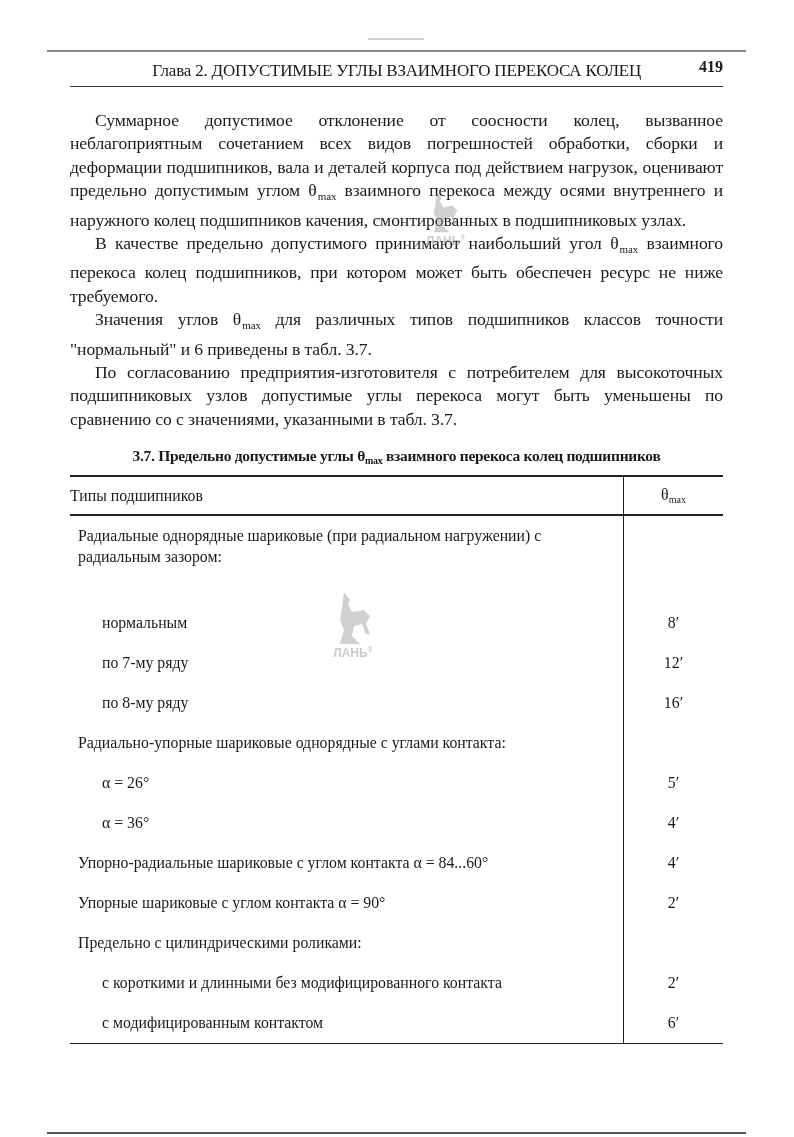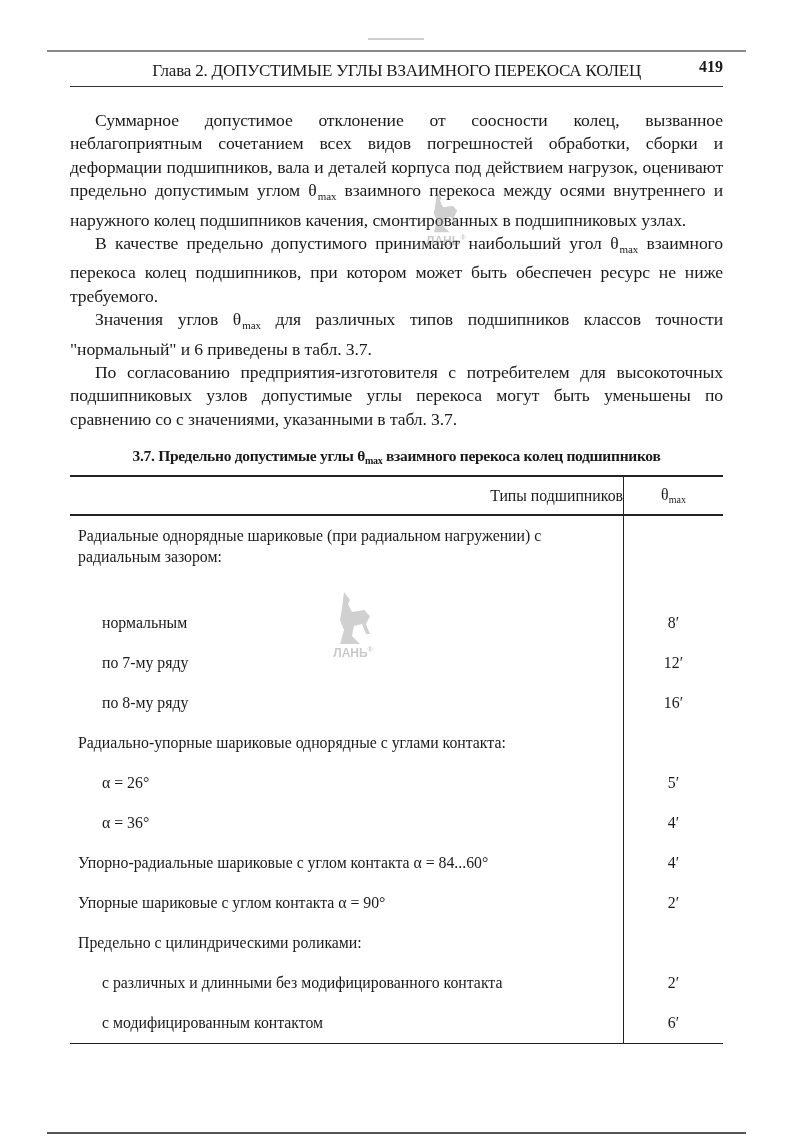--- a/index.html
+++ b/index.html
@@ -19,21 +19,21 @@
   sub.theta-sub { font-size: 11px; vertical-align: -4px; margin-left: 1px; }
 
   .table-caption { left: 70px; top: 447px; width: 653px; text-align: center;
                    font-size: 15.5px; font-weight: bold; letter-spacing: -0.3px; }
   .table-caption sub { font-size: 10px; vertical-align: -3px; }
 
   table.data { position: absolute; left: 70px; top: 475px; width: 653px;
                border-collapse: collapse; font-size: 15.8px; }
   table.data th { font-weight: normal; height: 37px; border-top: 2px solid #222;
                   border-bottom: 2px solid #222; padding: 0; }
-  table.data th.c1 { width: 553px; text-align: right; }
+  table.data th.c1 { width: 553px; text-align: left; }
   table.data th.c2 { border-left: 1px solid #222; text-align: center; }
   table.data th.c2 sub { font-size: 10px; vertical-align: -3px; }
   table.data td { padding: 0; vertical-align: top; }
   table.data td.c2 { border-left: 1px solid #222; text-align: center; }
   table.data tr:last-child td { border-bottom: 1px solid #222; }
   td .lvl0 { padding-left: 8px; }
   td .lvl1 { padding-left: 32px; }
 
   .watermark { width: 46px; height: 70px; opacity: 0.45; }
   .wm-text { position: absolute; bottom: 0; left: 0; width: 100%; text-align: center;
@@ -146,21 +146,21 @@
       <tr>
         <td style="height: 40px; border-bottom: none;">
           <div class="lvl0" style="padding-top: 15px; line-height: 21px;">Предельно с цилиндрическими роликами:</div>
         </td>
         <td class="c2" style="border-bottom: none;">
           <div style="padding-top: 17px;"></div>
         </td>
       </tr>
       <tr>
         <td style="height: 40px; border-bottom: none;">
-          <div class="lvl1" style="padding-top: 15px; line-height: 21px;">с различных и длинными без модифицированного контакта</div>
+          <div class="lvl1" style="padding-top: 15px; line-height: 21px;">с короткими и длинными без модифицированного контакта</div>
         </td>
         <td class="c2" style="border-bottom: none;">
           <div style="padding-top: 17px;">2′</div>
         </td>
       </tr>
       <tr>
         <td style="height: 40px; border-bottom: none;">
           <div class="lvl1" style="padding-top: 15px; line-height: 21px;">с модифицированным контактом</div>
         </td>
         <td class="c2" style="border-bottom: none;">

